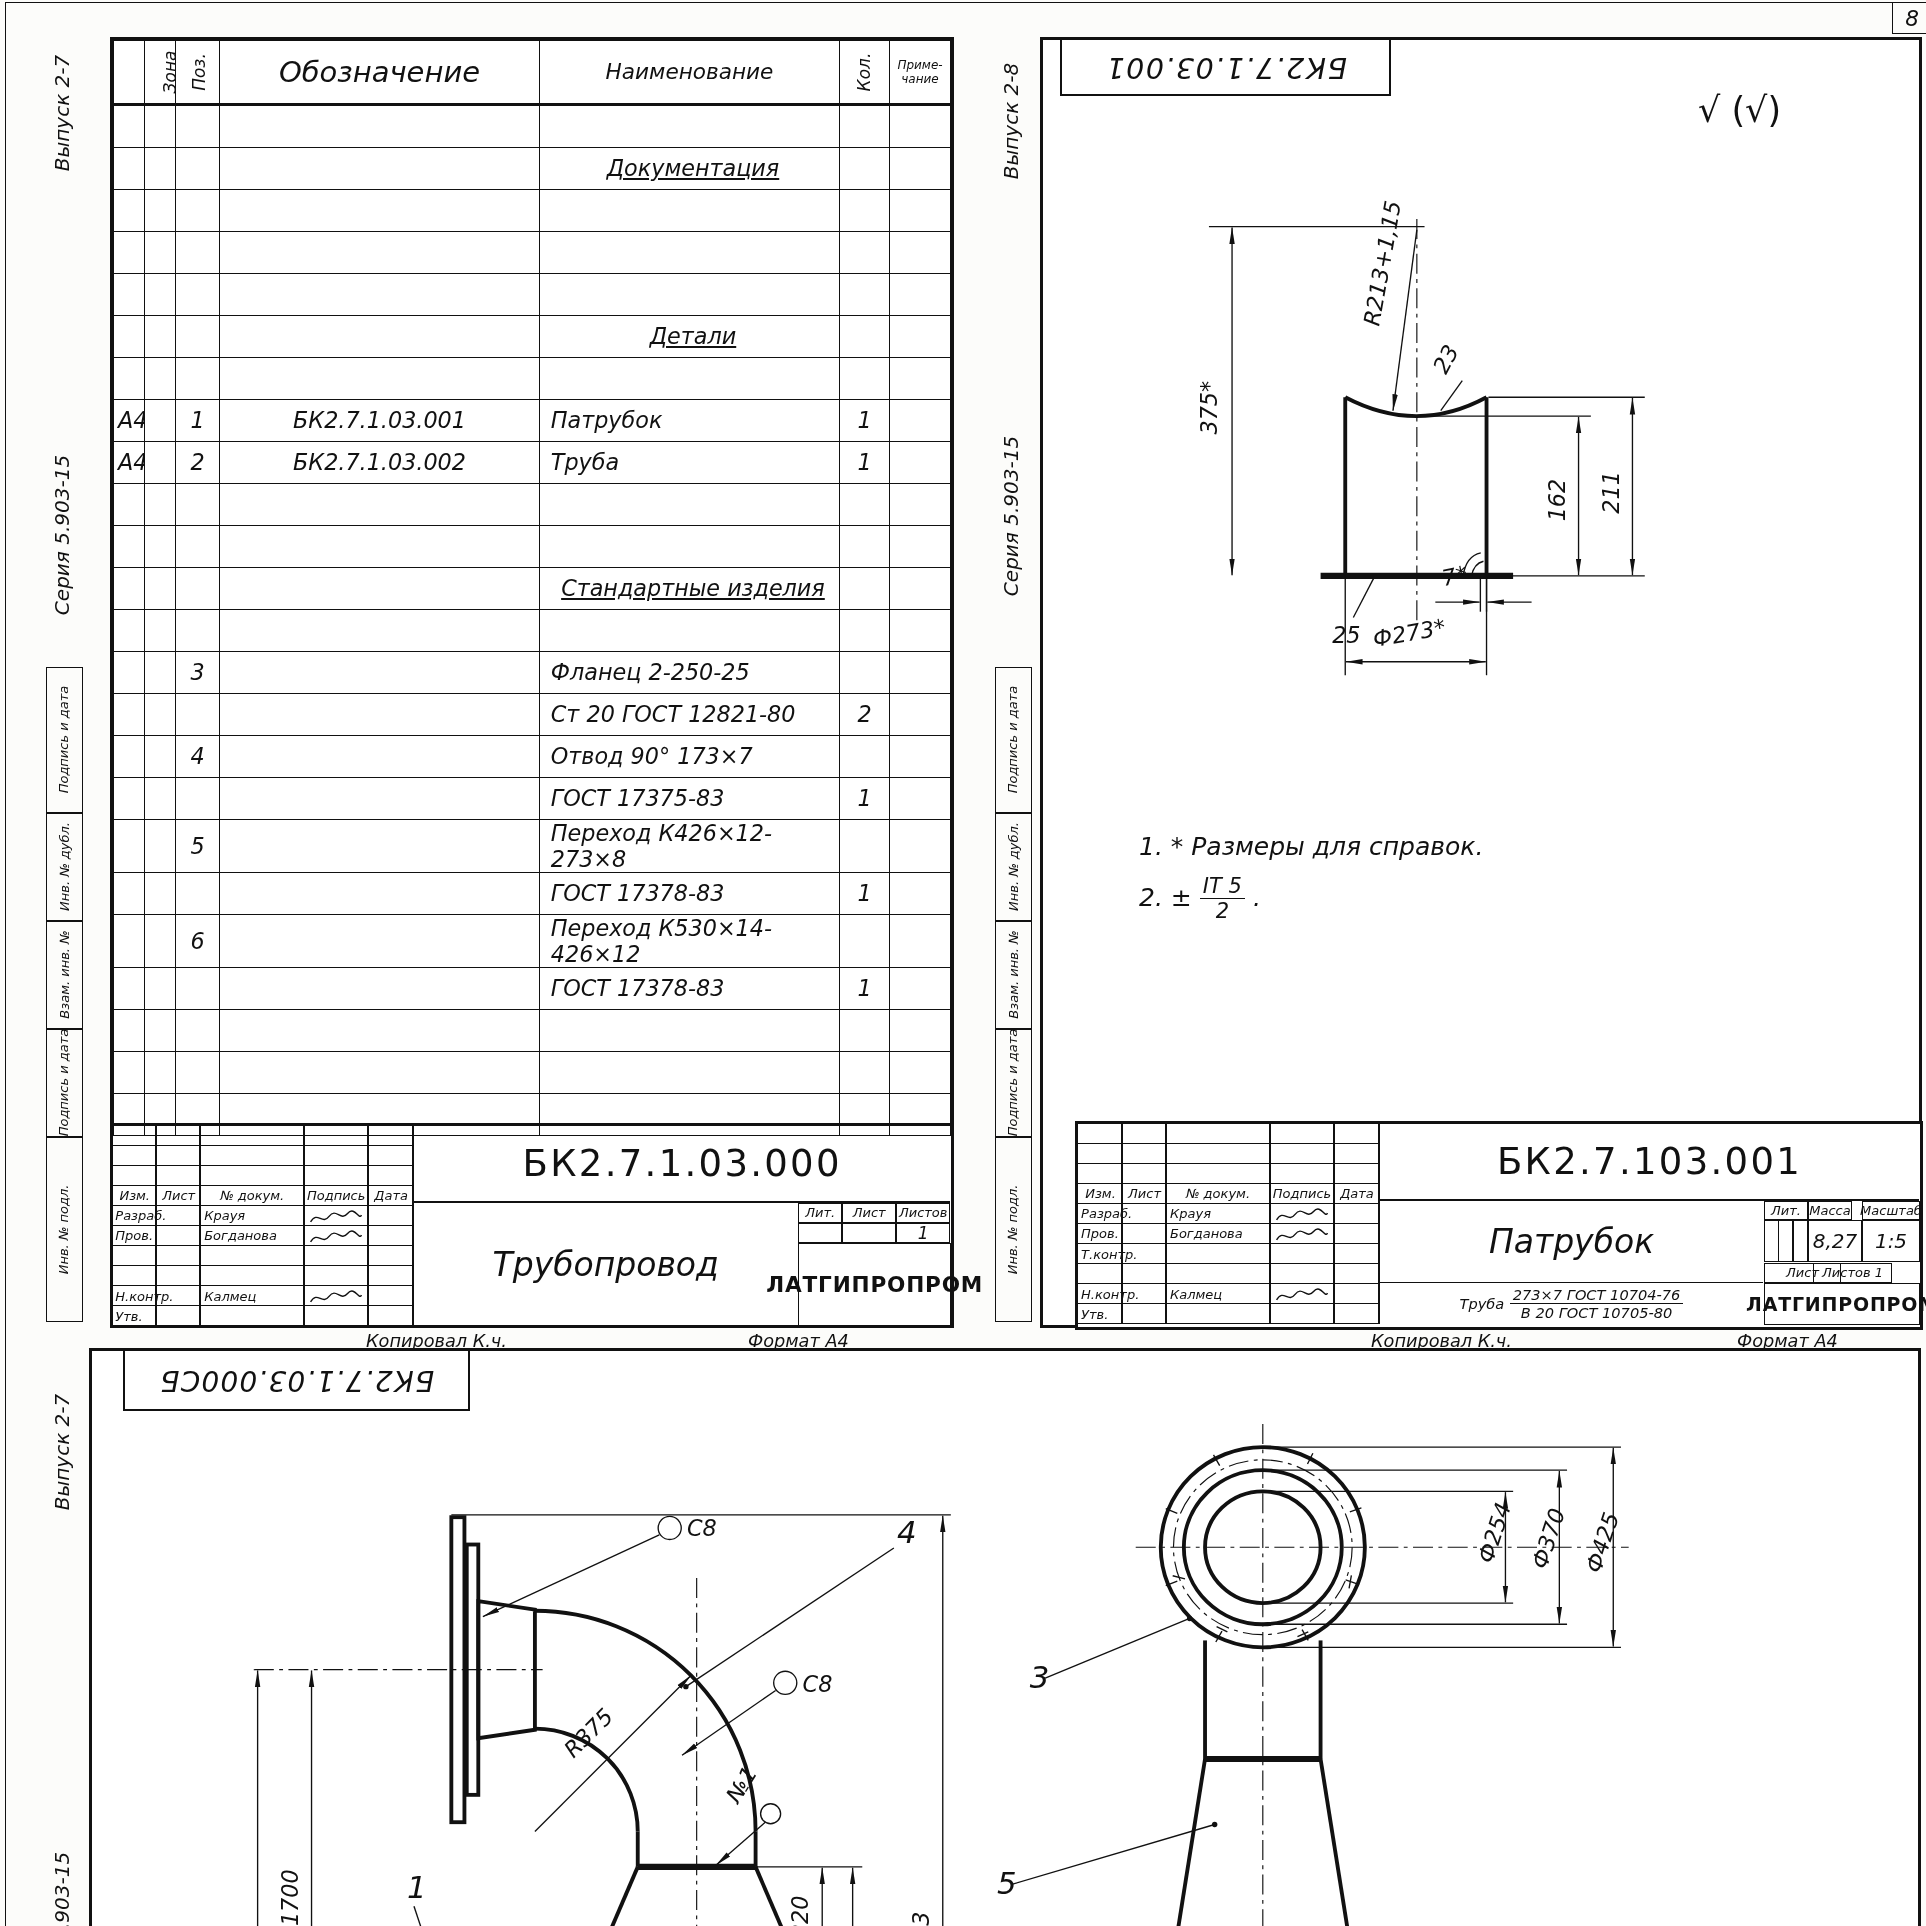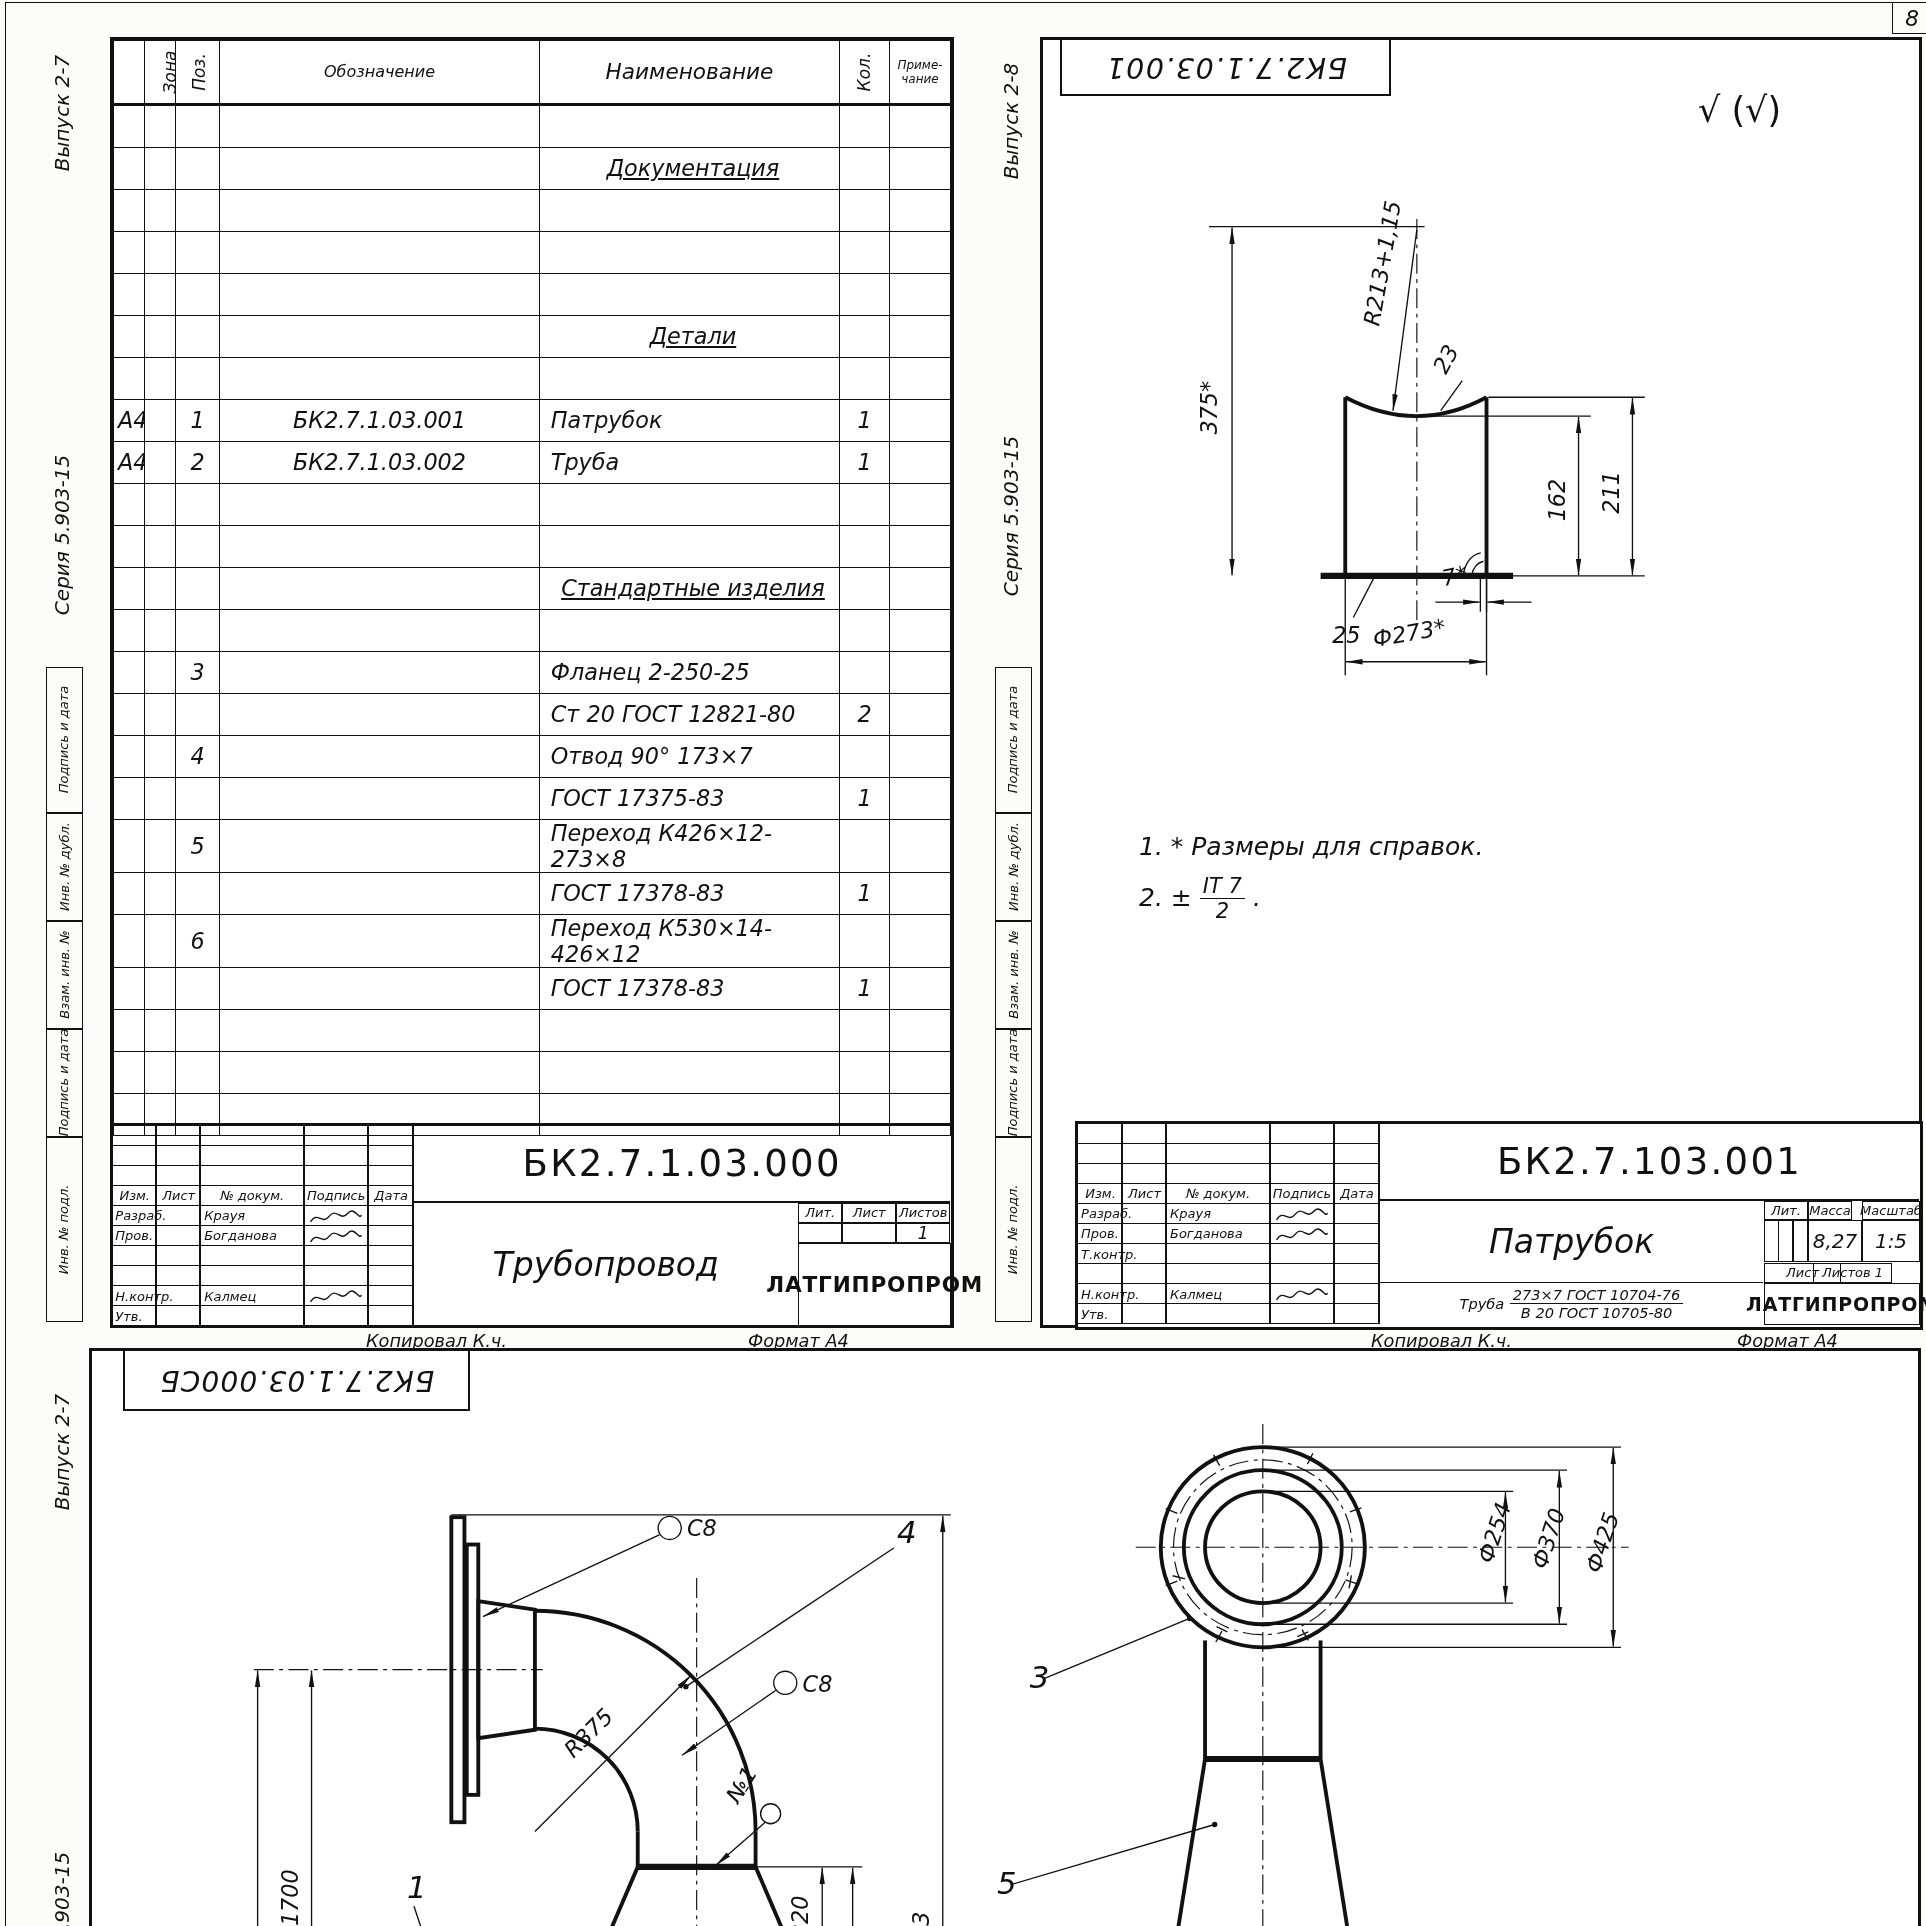--- a/index.html
+++ b/index.html
@@ -93,21 +93,21 @@
           <col style="width:320px">
             <col style="width:300px">
             <col style="width:50px">
             <col>
           </colgroup>
         <thead>
         <tr style="height:64px;">
           <th><span class="rot">Формат</span></th>
           <th><span class="rot">Зона</span></th>
           <th><span class="rot">Поз.</span></th>
-          <th style="font-size:16px;">Обозначение</th>
+          <th style="font-size:29px;">Обозначение</th>
           <th style="font-size:21.6px;">Наименование</th>
           <th><span class="rot">Кол.</span></th>
           <th style="font-size:12px;">Приме-чание</th>
         </tr>
         </thead>
         <tbody>
 
             <tr>
               <td class="c-f"></td>
               <td class="c-z"></td>
@@ -468,21 +468,21 @@
           <line class="thin" x1="991" y1="1082" x2="991" y2="1335"></line>
           <line class="dim" x1="626" y1="1300" x2="989" y2="1300" marker-start="url(#arB)" marker-end="url(#arB)"></line>
           <text class="dt" x="700" y="1262" transform="rotate(-10 700,1262)">Ф273*</text>
         </g>
       </svg>
 
       <div class="abs note" style="left:96px;top:792px;">
         <span>1. * Размеры для справок.</span></div>
       <div class="abs note" style="left:96px;top:834px;">
         <span>2. ±</span>
-        <span class="frac" style="font-size:21px;"><span class="num">IT 7</span><span class="den">2</span></span><span> .</span>
+        <span class="frac" style="font-size:21px;"><span class="num">IT 5</span><span class="den">2</span></span><span> .</span>
       </div>
 
       <div class="tb" style="left:32px;top:1081px;width:842px;height:203px;">
         <div class="abs tgrid52" style="left:0;top:0;width:300px;height:200px;">
           <span class="abs tbl ctr" style="left:0;top:60px;width:45px;height:20px;">Изм.</span>
           <span class="abs tbl ctr" style="left:45px;top:60px;width:43px;height:20px;">Лист</span>
           <span class="abs tbl ctr" style="left:89px;top:60px;width:102px;height:20px;">№ докум.</span>
           <span class="abs tbl ctr" style="left:193px;top:60px;width:62px;height:20px;">Подпись</span>
           <span class="abs tbl ctr" style="left:257px;top:60px;width:44px;height:20px;">Дата</span>
           <span class="abs tbl" style="left:3.1px;top:82px;">Разраб.</span>

